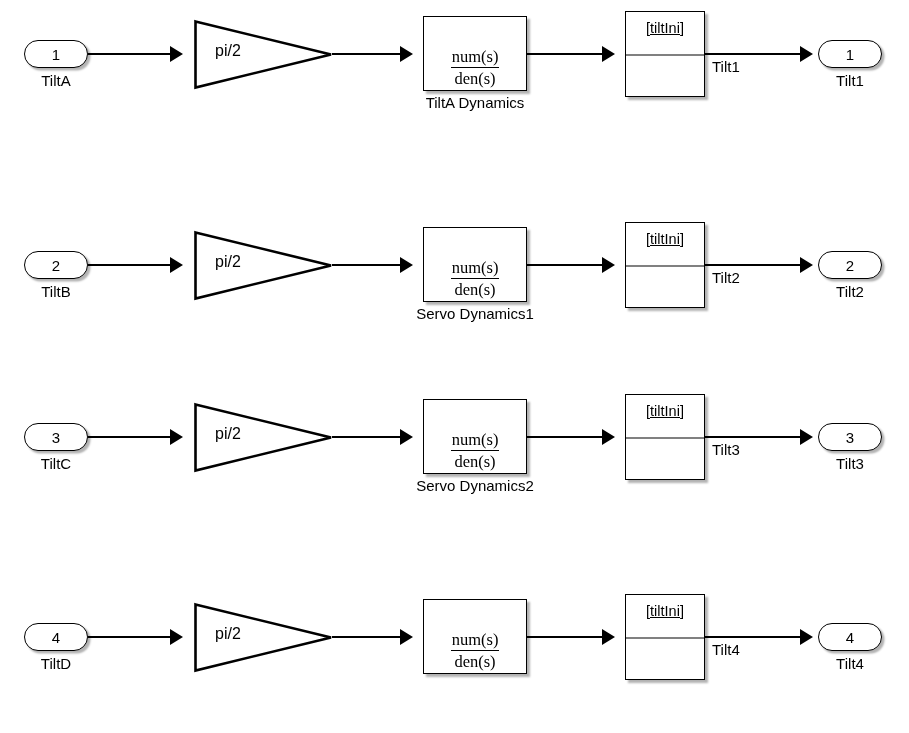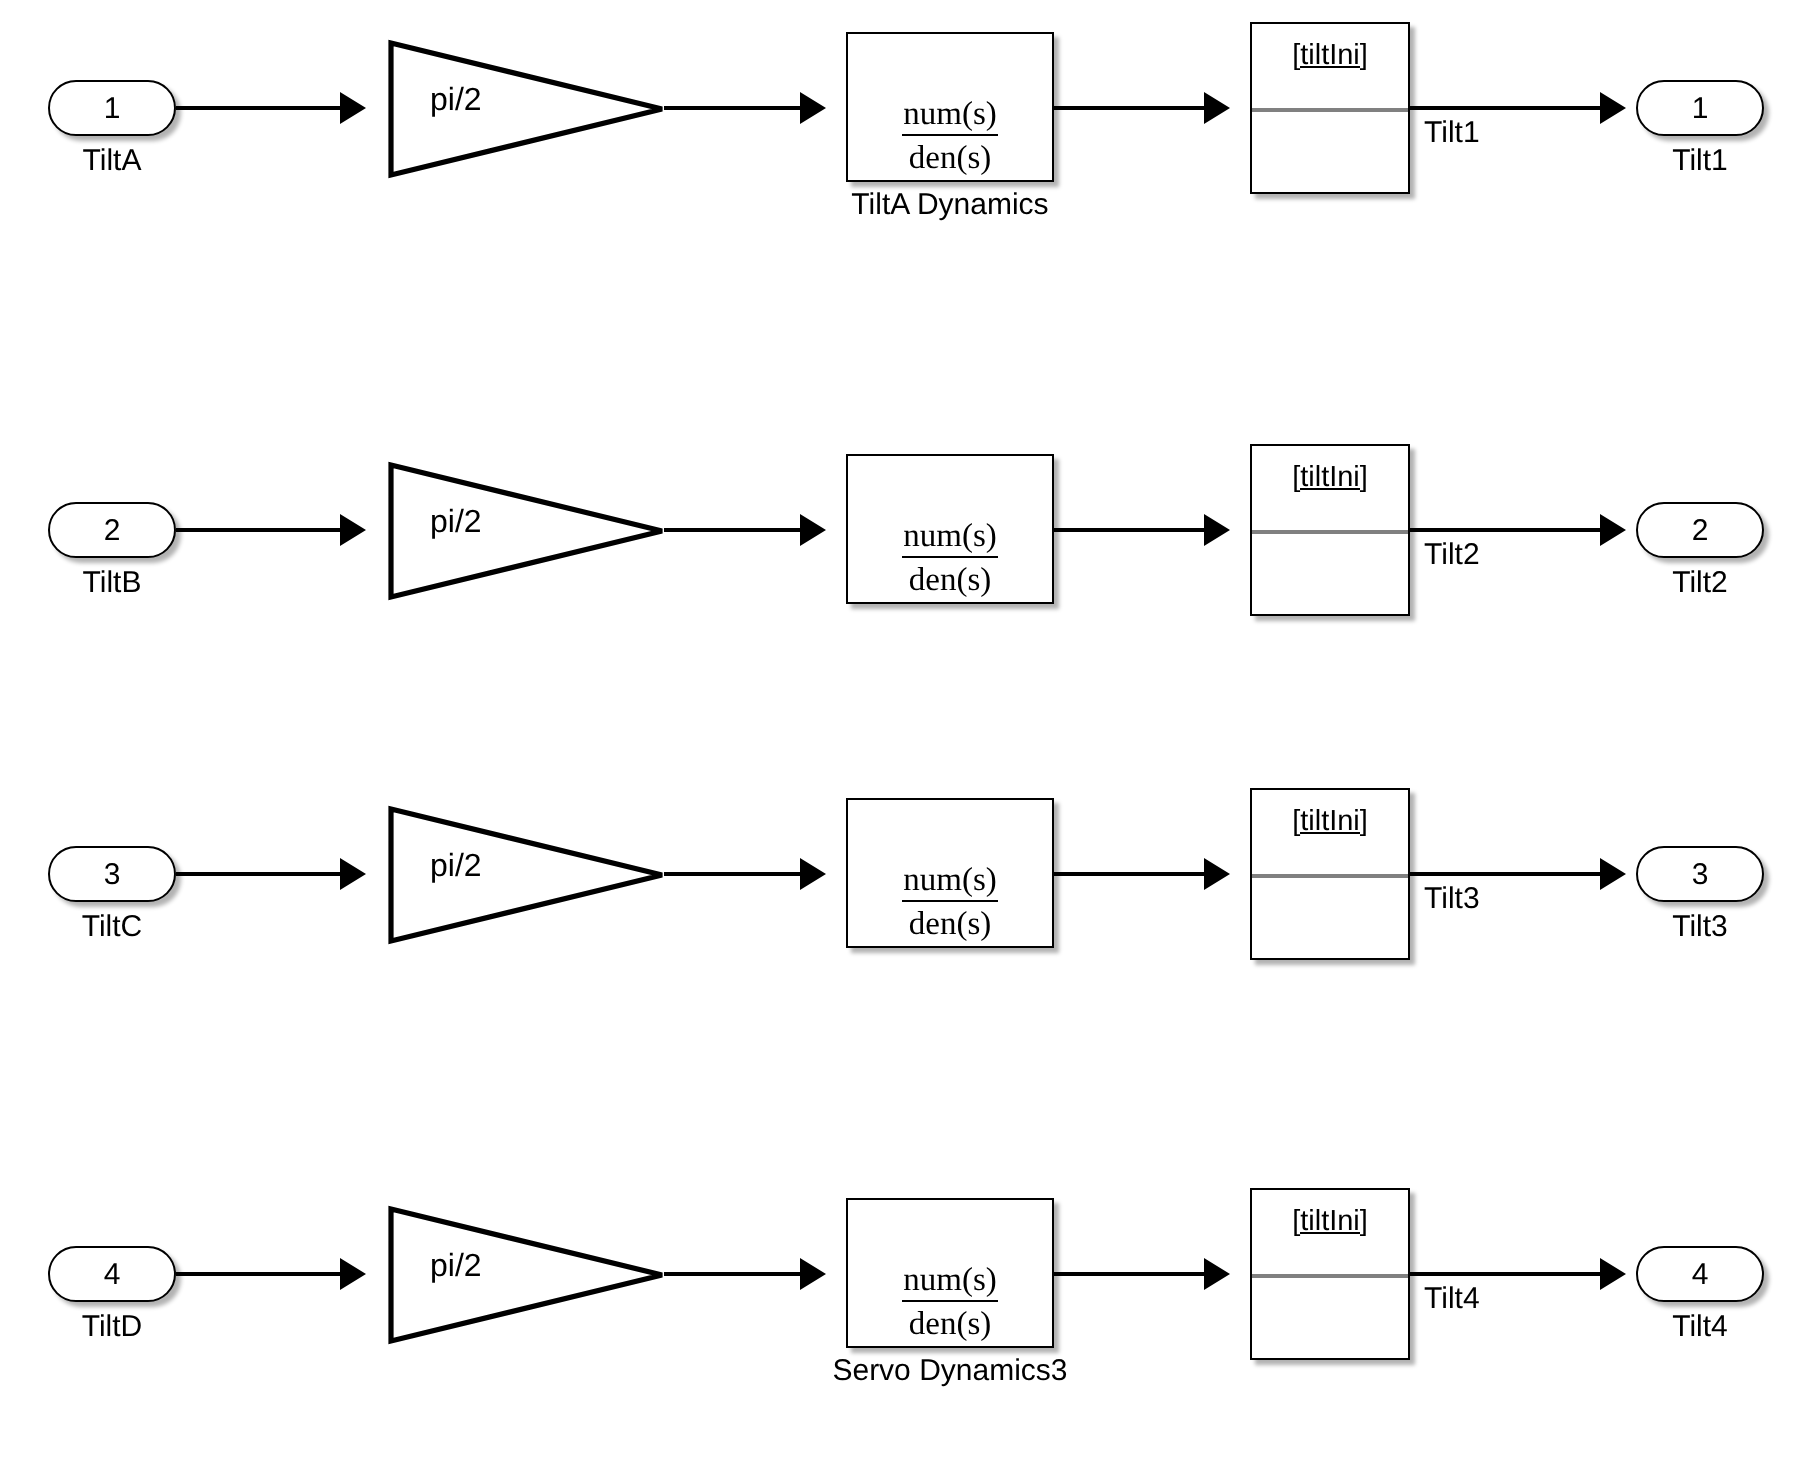--- a/index.html
+++ b/index.html
@@ -220,20 +220,21 @@
       </div>
       <div class="wire" style="left:332px;top:59.3px;width:68px"></div>
       <div class="arrow" style="left:400px;top:52px"></div>
       <div class="tf-block" style="top:22px">
         <span class="frac">
           <span class="num">num(s)</span>
           <span class="bar"></span>
           <span class="den">den(s)</span>
         </span>
       </div>
+      <div class="tf-label" style="top:100px">Servo Dynamics1</div>
       <div class="wire" style="left:527px;top:59.3px;width:75px"></div>
       <div class="arrow" style="left:602px;top:52px"></div>
       <div class="ic-block" style="top:17px">
         <span class="ic-text">[tiltIni]</span>
         <span class="ic-midline"></span>
       </div>
       <div class="wire" style="left:705px;top:59.3px;width:95px"></div>
       <div class="arrow" style="left:800px;top:52px"></div>
       <div class="sig-label" style="top:64px">Tilt2</div>
       <div class="outport" style="top:46px">
@@ -256,20 +257,21 @@
       </div>
       <div class="wire" style="left:332px;top:59.3px;width:68px"></div>
       <div class="arrow" style="left:400px;top:52px"></div>
       <div class="tf-block" style="top:22px">
         <span class="frac">
           <span class="num">num(s)</span>
           <span class="bar"></span>
           <span class="den">den(s)</span>
         </span>
       </div>
+      <div class="tf-label" style="top:100px">Servo Dynamics2</div>
       <div class="wire" style="left:527px;top:59.3px;width:75px"></div>
       <div class="arrow" style="left:602px;top:52px"></div>
       <div class="ic-block" style="top:17px">
         <span class="ic-text">[tiltIni]</span>
         <span class="ic-midline"></span>
       </div>
       <div class="wire" style="left:705px;top:59.3px;width:95px"></div>
       <div class="arrow" style="left:800px;top:52px"></div>
       <div class="sig-label" style="top:64px">Tilt3</div>
       <div class="outport" style="top:46px">
@@ -292,21 +294,20 @@
       </div>
       <div class="wire" style="left:332px;top:59.3px;width:68px"></div>
       <div class="arrow" style="left:400px;top:52px"></div>
       <div class="tf-block" style="top:22px">
         <span class="frac">
           <span class="num">num(s)</span>
           <span class="bar"></span>
           <span class="den">den(s)</span>
         </span>
       </div>
-      <div class="tf-label" style="top:100px">Servo Dynamics3</div>
       <div class="wire" style="left:527px;top:59.3px;width:75px"></div>
       <div class="arrow" style="left:602px;top:52px"></div>
       <div class="ic-block" style="top:17px">
         <span class="ic-text">[tiltIni]</span>
         <span class="ic-midline"></span>
       </div>
       <div class="wire" style="left:705px;top:59.3px;width:95px"></div>
       <div class="arrow" style="left:800px;top:52px"></div>
       <div class="sig-label" style="top:64px">Tilt4</div>
       <div class="outport" style="top:46px">

